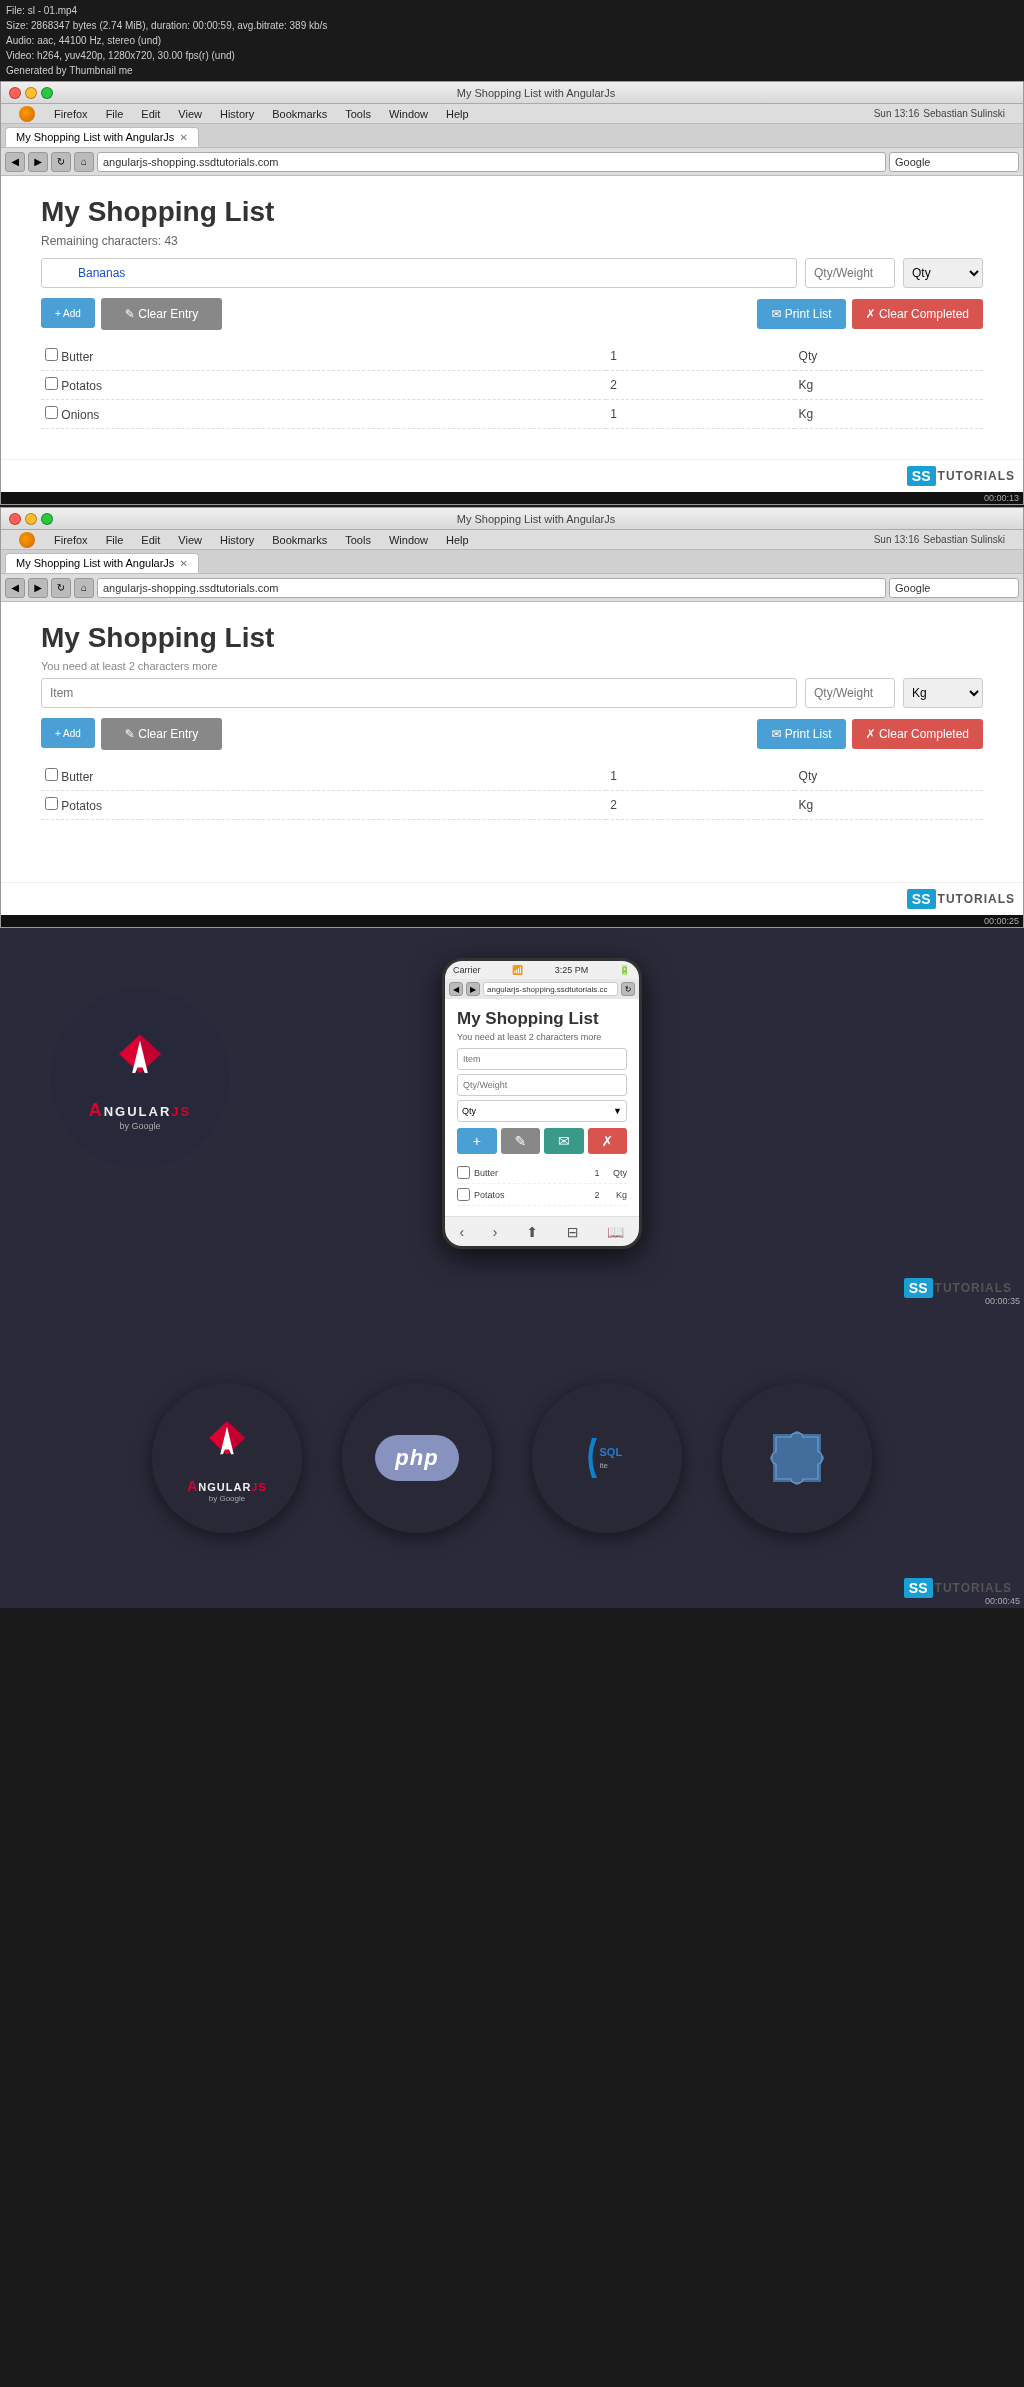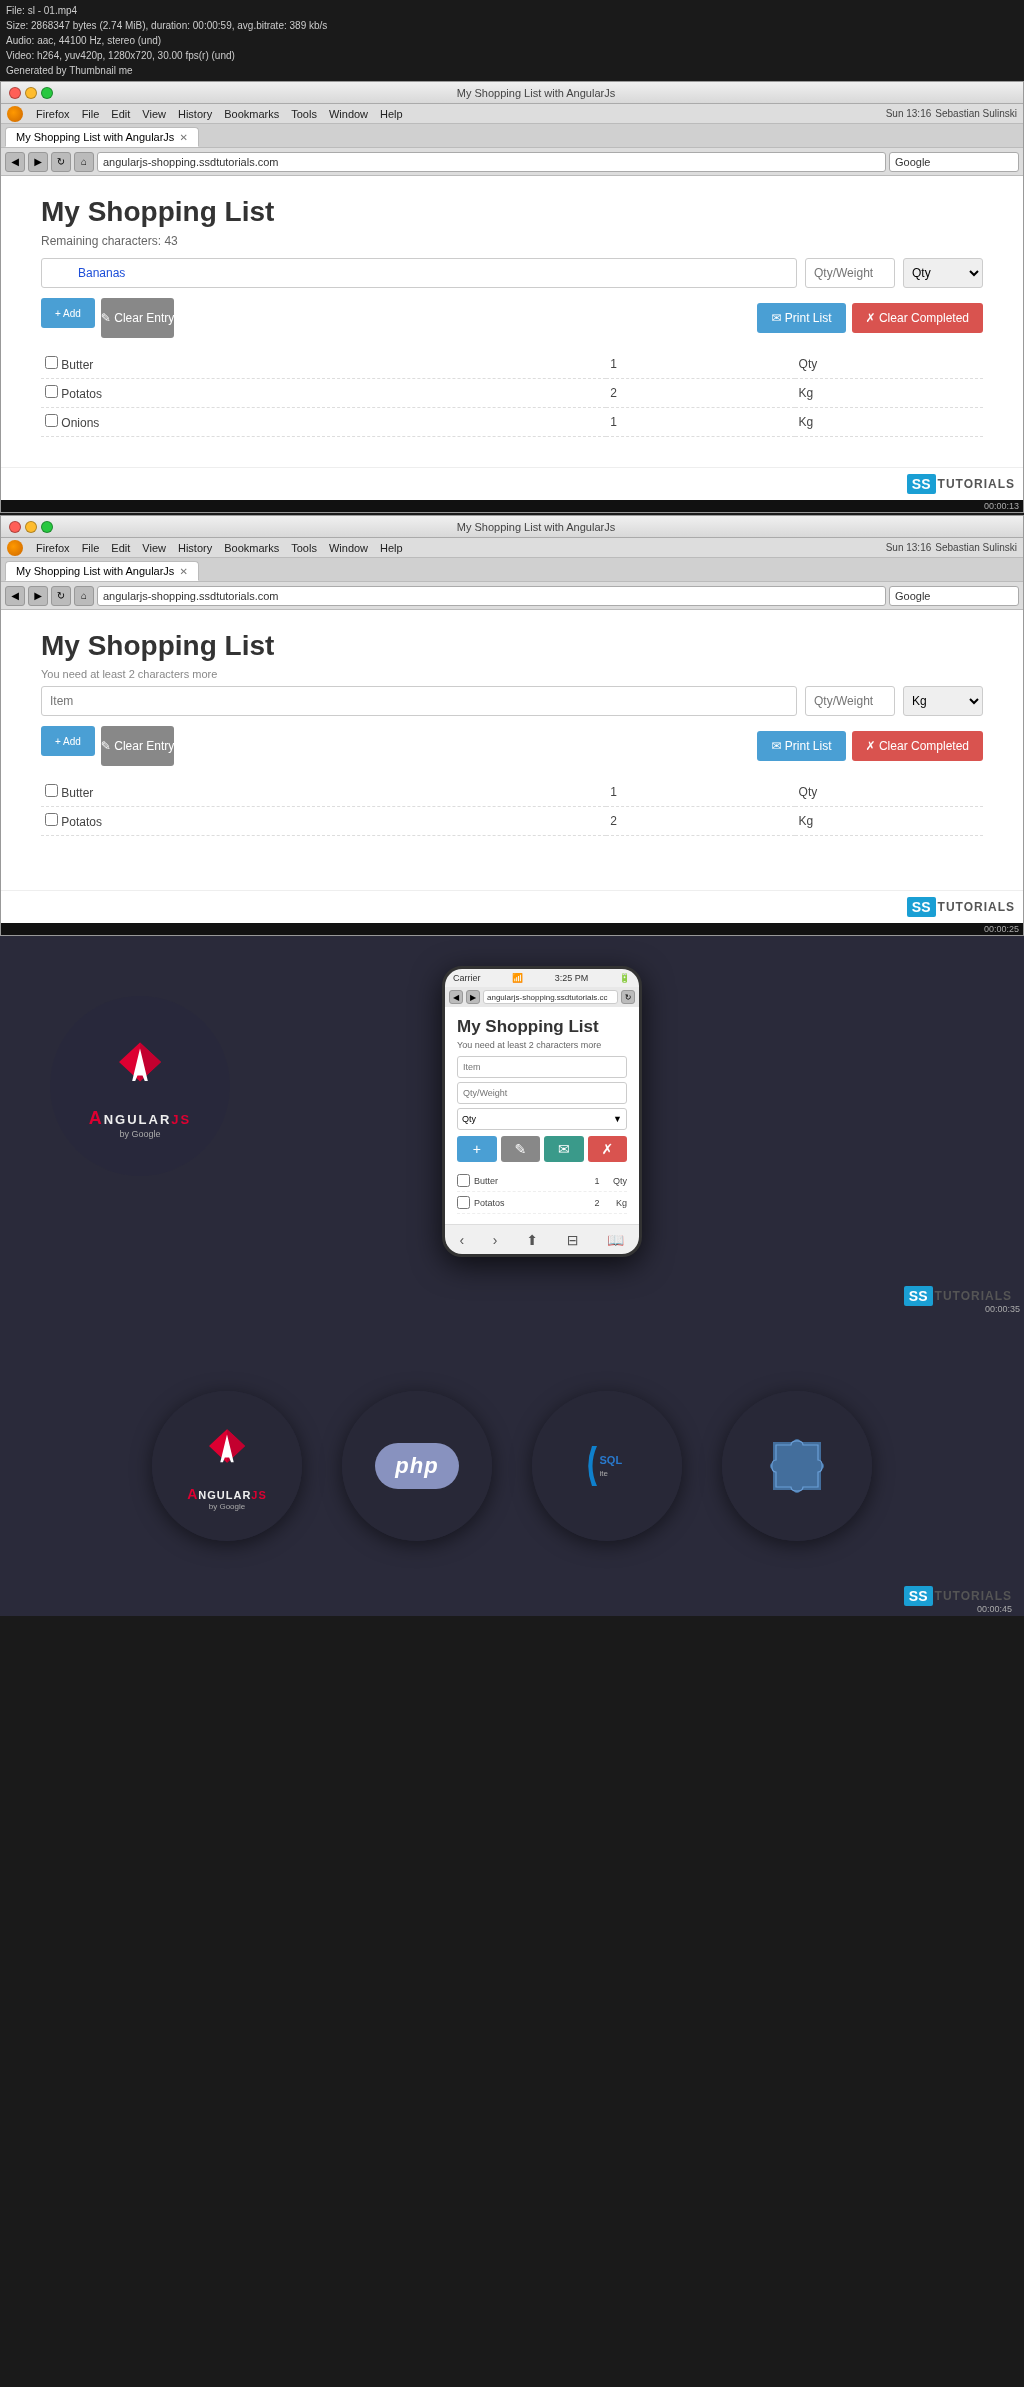--- a/index.html
+++ b/index.html
@@ -48,23 +48,23 @@
       font-size: 11px;
       color: #444;
     }
 
     
     .firefox-menu-bar {
       background: #ddd;
       display: flex;
       align-items: center;
       height: 20px;
-      padding: 0 6px;
+      padding: 0 18px;
       border-bottom: 1px solid #bbb;
-      gap: 2px;
+      gap: 8px;
     }
     .firefox-logo {
       width: 16px; height: 16px;
       background: radial-gradient(circle at 40% 40%, #f90, #c60);
       border-radius: 50%;
       margin-right: 6px;
     }
     .menu-item {
       font-size: 11px;
       color: #222;
@@ -200,25 +200,25 @@
       padding: 6px 14px;
       border-radius: 3px;
       cursor: pointer;
       font-size: 10px;
       height: 30px;
     }
     .btn-clear {
       background: #888;
       color: white;
       border: none;
-      padding: 6px 0;
+      padding: 6px 24px;
       border-radius: 3px;
       cursor: pointer;
       font-size: 12px;
-      height: 40px;
+      height: 32px;
     }
     .btn-print {
       background: #4a9fd4;
       color: white;
       border: none;
       padding: 6px 14px;
       border-radius: 3px;
       cursor: pointer;
       font-size: 12px;
       height: 30px;
@@ -854,14 +854,14 @@
       <path d="M15,15 L40,15 Q40,8 50,8 Q60,8 60,15 L85,15 L85,40 Q92,40 92,50 Q92,60 85,60 L85,85 L60,85 Q60,92 50,92 Q40,92 40,85 L15,85 L15,60 Q8,60 8,50 Q8,40 15,40 Z" fill="none" stroke="#6a9fd8" stroke-width="2"></path>
     </svg>
   </div>
 
   <div style="position:absolute; bottom:10px; right:12px;">
     <div class="sst-logo">
       <div class="sst-box">SS</div>
       <span class="sst-text">TUTORIALS</span>
     </div>
   </div>
-  <div style="position:absolute;bottom:2px;right:12px;color:#aaa;font-size:9px;">00:00:45</div>
+  <div style="position:absolute;bottom:2px;right:4px;color:#aaa;font-size:9px;">00:00:45</div>
 </div>
 
 </body></html>

